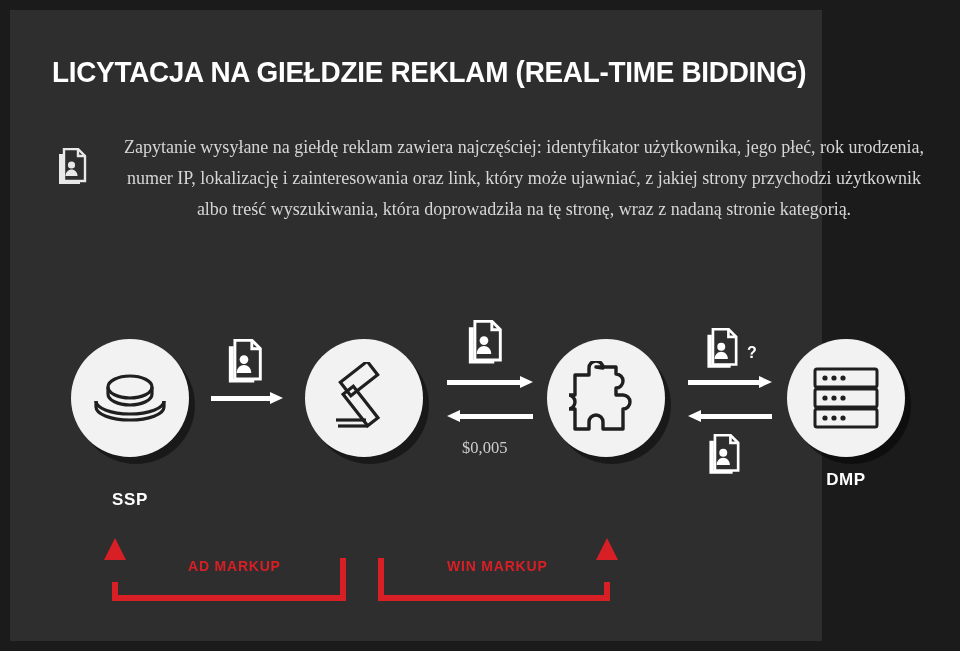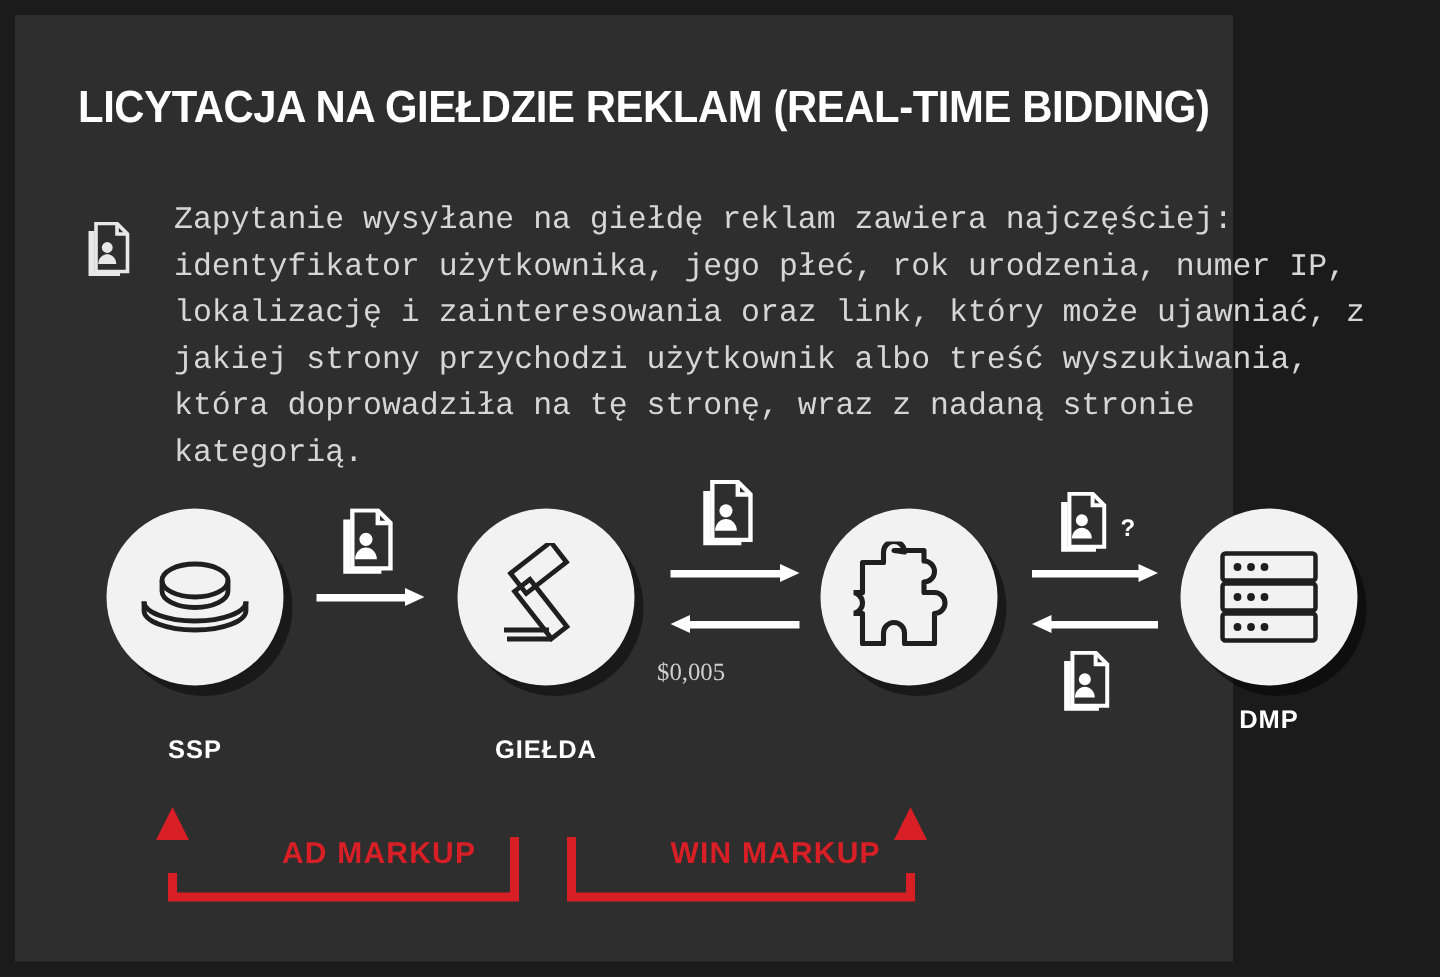--- a/index.html
+++ b/index.html
@@ -50,23 +50,24 @@
     top: 16px;
     width: 34px;
     height: 38px;
   }
   .intro-text {
     position: absolute;
     left: 64px;
     top: 0;
     width: 816px;
     color: #d6d6d6;
-    font-size: 21px;
+    font-size: 18px;
     line-height: 31px;
-    font-family: Liberation Mono, monospace;
+    font-family: Liberation Serif, serif;
+    text-align: center;
   }
 
   
   .node {
     position: absolute;
     width: 118px;
     height: 118px;
     border-radius: 50%;
     background: #f2f2f2;
     box-shadow: 6px 7px 0 rgba(0,0,0,0.45);
@@ -130,21 +131,21 @@
     position: absolute;
     color: #ffffff;
     font-size: 16px;
     font-weight: bold;
   }
 
   
   .red-label {
     position: absolute;
     color: #d81f26;
-    font-size: 20px;
+    font-size: 14px;
     font-weight: bold;
     letter-spacing: 0.8px;
     white-space: nowrap;
   }
 </style>
 </head>
 <body>
 
 <div class="canvas">
 
@@ -195,42 +196,41 @@
       <svg width="76" height="72" viewBox="0 0 76 72">
         <g stroke="#1f1f1f" stroke-width="3.2" fill="none">
           <rect x="16" y="8" width="34" height="17" transform="rotate(-38 33 16.5)"></rect>
           <rect x="28" y="24" width="13" height="40" transform="rotate(-38 34.5 44)"></rect>
           <line x1="10" y1="58" x2="40" y2="58"></line>
           <line x1="12" y1="64" x2="42" y2="64"></line>
         </g>
       </svg>
     </span>
   </div>
-  <div class="node-label" style="left:254px; top:480px;">GIEŁDA</div>
 
   <div class="arrow right" style="left:437px; top:366px; width:86px;">
     <div class="shaft" style="width:74px;"></div>
     <div class="head"></div>
   </div>
 
   <span class="doc-icon" style="left:455px; top:310px;">
     <svg width="44" height="46" viewBox="0 0 34 38">
       <path d="M7 1 h14 l7 7 v25 h-21 z" fill="none" stroke="#ffffff" stroke-width="2.4"></path>
       <path d="M21 1 v7 h7" fill="none" stroke="#ffffff" stroke-width="2.4"></path>
       <circle cx="14.5" cy="17" r="3.6" fill="#ffffff"></circle>
       <path d="M8.5 28 c0-4 3-6.5 6-6.5 s6 2.5 6 6.5 z" fill="#ffffff"></path>
       <path d="M2 6 h4 v27 h17 v3 H2 z" fill="#ffffff"></path>
     </svg>
   </span>
 
   <div class="arrow left" style="left:437px; top:400px; width:86px;">
     <div class="shaft" style="width:74px; left:12px;"></div>
     <div class="head"></div>
   </div>
-  <div class="price-label" style="left:428px; top:428px;">$0,005</div>
+  <div class="price-label" style="left:452px; top:428px;">$0,005</div>
 
   <div class="node" style="left:537px; top:329px;">
     <span class="glyph">
       <svg width="74" height="74" viewBox="0 0 74 74">
         <path d="M27 6 h20 v7 a7 7 0 1 1 0 14 v7 h7 a7 7 0 1 1 0 14 v20 h-20 v-7 a7 7 0 1 0 -14 0 v7 h-14 v-20 h-7 a7 7 0 1 0 0 -14 h7 v-20 h14 v-7 a7 7 0 0 1 14 0 z" fill="none" stroke="#1f1f1f" stroke-width="3.4" stroke-linejoin="round"></path>
       </svg>
     </span>
   </div>
 
   <div class="arrow right" style="left:678px; top:366px; width:84px;">

